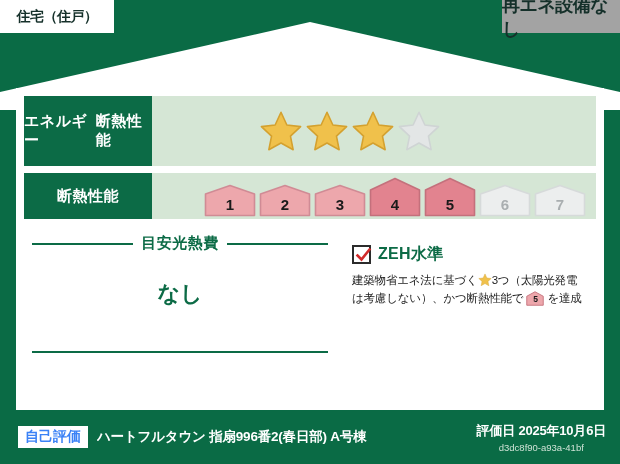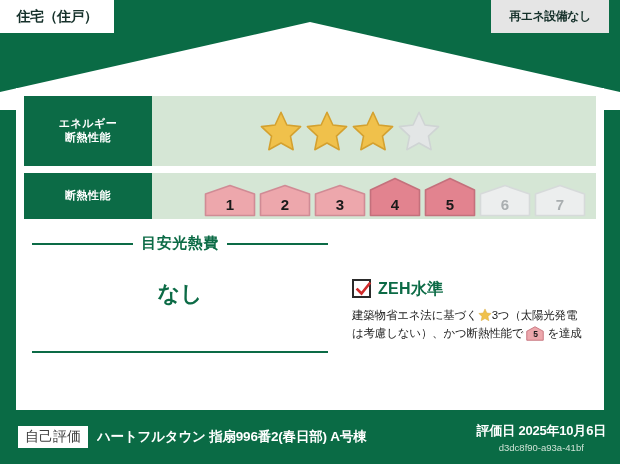--- a/index.html
+++ b/index.html
@@ -24,25 +24,25 @@
     position: absolute; left: 0px; top: 0px;
     width: 114px; height: 33px;
     background: #ffffff;
     display: flex; align-items: center; justify-content: center;
     font-size: 14px; font-weight: bold; color: #15302a;
     letter-spacing: -0.5px;
     z-index: 6;
   }
   
   .tag-right {
-    position: absolute; right: 11px; top: 0px;
+    position: absolute; right: 0px; top: 0px;
     width: 118px; height: 33px;
-    background: #e5e5e5;
+    background: #a3a3a3;
     display: flex; align-items: center; justify-content: center;
-    font-size: 12px; font-weight: bold; color: #15302a;
+    font-size: 18px; font-weight: bold; color: #15302a;
     letter-spacing: -0.5px;
     z-index: 6;
   }
 
   
   .roof {
     position: absolute; left: 0; top: 0;
     width: 620px; height: 110px;
     z-index: 2;
   }
@@ -73,23 +73,23 @@
   .rows { padding: 8px 8px 0 8px; }
 
   .perf-row {
     display: flex; align-items: stretch;
     margin-bottom: 7px;
   }
   .perf-label {
     width: 128px; flex: 0 0 128px;
     background: #0c6b46;
     color: #ffffff;
-    display: flex; flex-direction: column;
+    display: flex; flex-direction: row;
     align-items: center; justify-content: center;
-    font-weight: bold; font-size: 11px; line-height: 1.25;
+    font-weight: bold; font-size: 15px; line-height: 1.25;
     letter-spacing: 0.5px;
   }
   .perf-value {
     flex: 1 1 auto;
     background: #d5e6d5;
     display: flex; align-items: center;
     padding-left: 14px;
   }
 
   .row-energy .perf-label { height: 70px; }
@@ -143,23 +143,22 @@
   }
   .cost-rule {
     height: 2px; background: #0c6b46; margin: 14px 8px 0 8px;
   }
 
   .zeh-box {
     flex: 1 1 auto;
     padding: 14px 4px 0 16px;
   }
   .zeh-head {
-    display: flex; gap: 7px;
+    display: flex; align-items: center; gap: 7px;
     margin-bottom: 7px;
-    margin-top: 35px;
   }
   .checkbox {
     width: 19px; height: 19px; flex: 0 0 19px;
     border: 2px solid #2b2b2b; background: #fff;
     position: relative;
   }
   .checkbox svg { position: absolute; left: 1px; top: 0px; }
   .zeh-title {
     font-size: 16px; font-weight: bold; color: #0c6b46;
     letter-spacing: 0.3px;
@@ -182,22 +181,22 @@
   
   .footer {
     position: absolute; left: 0; bottom: 0;
     width: 620px; height: 54px;
     z-index: 5;
     display: flex; align-items: center;
     padding: 0 14px 0 18px;
     color: #ffffff;
   }
   .eval-badge {
-    background: #ffffff; color: #404040;
-    font-size: 14px; font-weight: normal;
+    background: #ffffff; color: #3b82f6;
+    font-size: 14px; font-weight: bold;
     padding: 2px 7px; letter-spacing: 0px;
     flex: 0 0 auto;
   }
   .bldg-name {
     font-size: 13.5px; font-weight: bold; color: #ffffff;
     margin-left: 9px; letter-spacing: -0.2px;
     white-space: nowrap; overflow: hidden;
   }
   .footer-right {
     margin-left: auto; text-align: center; flex: 0 0 auto;

